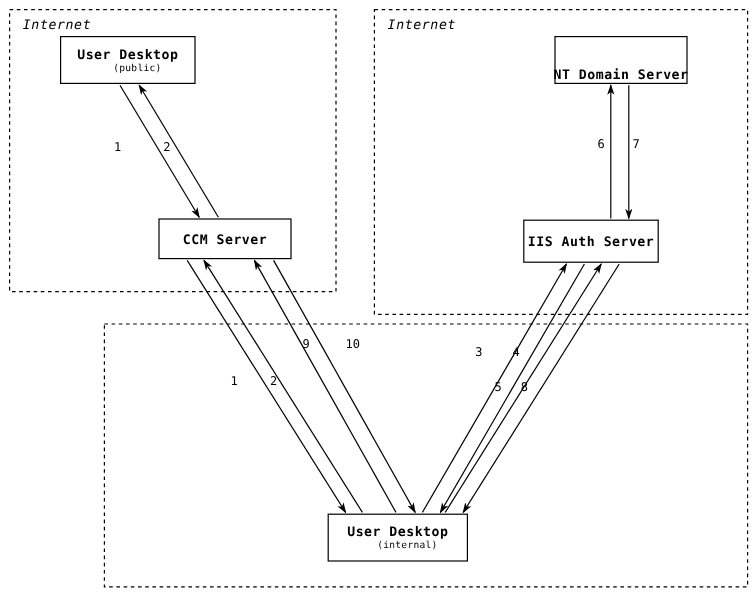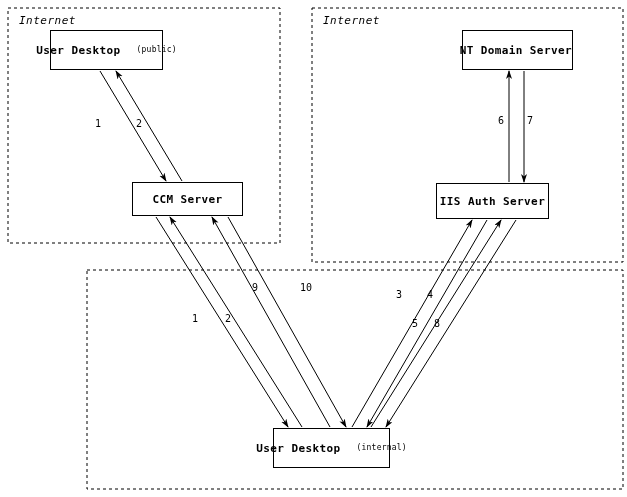--- a/index.html
+++ b/index.html
@@ -30,21 +30,21 @@
     white-space: nowrap;
     letter-spacing: 0.5px;
     font-style: italic;
   }
   .node-box {
     position: absolute;
     background: #ffffff;
     border: 1px solid #000000;
     box-sizing: border-box;
     display: flex;
-    flex-direction: row;
+    flex-direction: column;
     align-items: center;
     justify-content: center;
     color: #000000;
   }
   .node-title {
     font-family: "DejaVu Sans Mono", "Liberation Mono", monospace;
     font-size: 11px;
     font-weight: bold;
     letter-spacing: 0.4px;
     white-space: nowrap;
@@ -120,21 +120,21 @@
         <div class="node-title">User Desktop</div>
         <div class="node-sub">(internal)</div>
       </div>
     </div>
   <div id="edge-label-layer">
       <div class="edge-label" style="left: 95px; top: 118px;">1</div>
       <div class="edge-label" style="left: 136px; top: 118px;">2</div>
       <div class="edge-label" style="left: 498px; top: 115px;">6</div>
       <div class="edge-label" style="left: 527px; top: 115px;">7</div>
       <div class="edge-label" style="left: 252px; top: 282px;">9</div>
-      <div class="edge-label" style="left: 300px; top: 282px;">10</div>
+      <div class="edge-label" style="left: 288px; top: 282px;">10</div>
       <div class="edge-label" style="left: 192px; top: 313px;">1</div>
       <div class="edge-label" style="left: 225px; top: 313px;">2</div>
       <div class="edge-label" style="left: 396px; top: 289px;">3</div>
       <div class="edge-label" style="left: 427px; top: 289px;">4</div>
       <div class="edge-label" style="left: 412px; top: 318px;">5</div>
       <div class="edge-label" style="left: 434px; top: 318px;">8</div>
     </div>
 
 </div>
 

